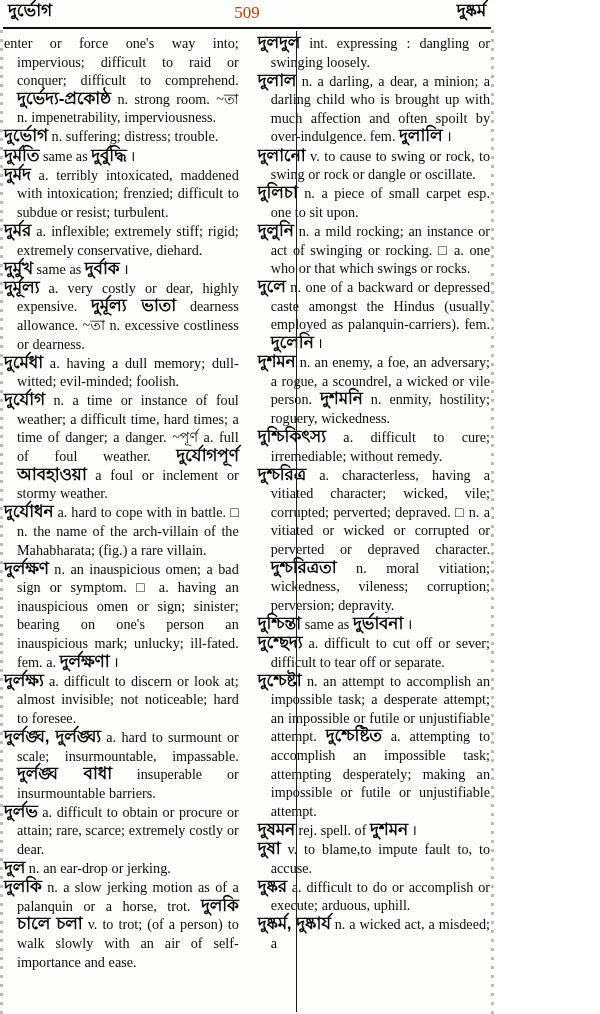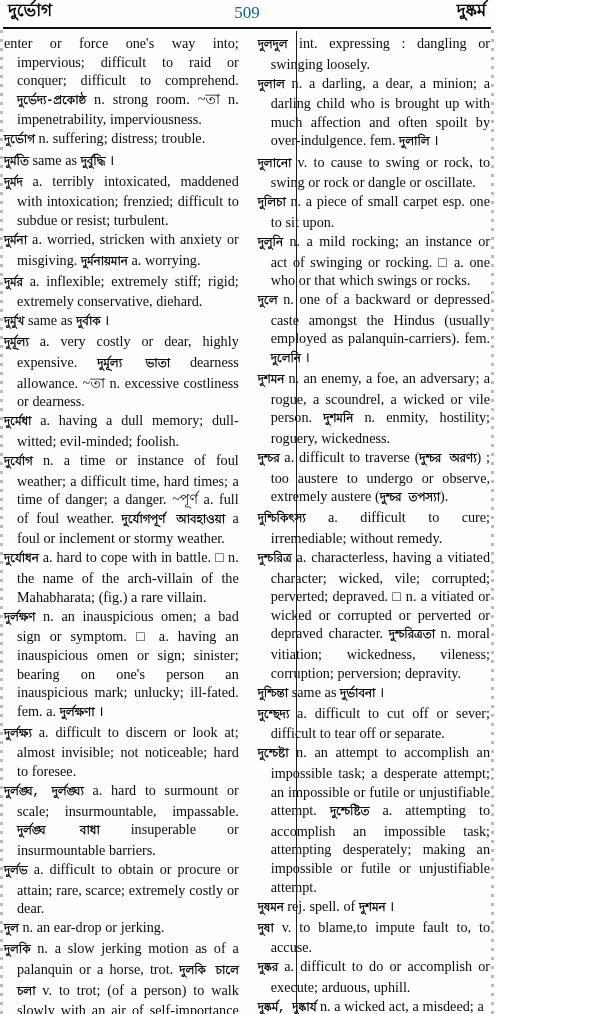--- a/index.html
+++ b/index.html
@@ -40,21 +40,21 @@
     font-weight: 700;
     line-height: 22px;
     letter-spacing: -0.2px;
     color: #000;
     white-space: nowrap;
   }
   .folio {
     font-size: 17px;
     font-weight: 400;
     line-height: 22px;
-    color: #0369a1;
+    color: #c2410c;
     position: absolute;
     left: 0;
     right: 0;
     text-align: center;
     top: 2px;
   }
   .rule {
     height: 2px;
     background: #111;
     margin: 0 3px 0 3px;
@@ -89,23 +89,23 @@
     line-height: 18.6px;
     text-align: justify;
     text-justify: inter-word;
     margin: 0 0 0.5px 0;
     padding-left: 13px;
     text-indent: -13px;
     hyphens: manual;
     word-spacing: 0.1px;
   }
   .bn {
-    font-family: Liberation Mono, monospace;
+    font-family: Liberation Sans, sans-serif;
     font-weight: 700;
-    font-size: 12px;
+    font-size: 17px;
     letter-spacing: -0.2px;
   }
 
   
   .edge-noise {
     position: absolute;
     top: 30px;
     bottom: 0;
     width: 3px;
     background: repeating-linear-gradient(
@@ -133,21 +133,20 @@
   </div>
   <div class="rule"></div>
 
   <div class="body-cols">
     <div class="col-divider"></div>
     <div class="col col-left" id="col-left">
         <p class="entry"><span>enter or force one's way into; impervious; difficult to raid or conquer; difficult to comprehend. </span><span class="bn">দুর্ভেদ্য-প্রকোষ্ঠ</span><span> n. strong room. ~তা n. impenetrability, imperviousness.</span></p>
         <p class="entry"><span class="bn">দুর্ভোগ</span><span> n. suffering; distress; trouble.</span></p>
         <p class="entry"><span class="bn">দুর্মতি</span><span> same as </span><span class="bn">দুর্বুদ্ধি</span><span> ।</span></p>
         <p class="entry"><span class="bn">দুর্মদ</span><span> a. terribly intoxicated, maddened with intoxication; frenzied; difficult to subdue or resist; turbulent.</span></p>
-        <p class="entry"><span class="bn">দুর্মনা</span><span> a. worried, stricken with anxiety or misgiving. </span><span class="bn">দুর্মনায়মান</span><span> a. worrying.</span></p>
         <p class="entry"><span class="bn">দুর্মর</span><span> a. inflexible; extremely stiff; rigid; extremely conservative, diehard.</span></p>
         <p class="entry"><span class="bn">দুর্মুখ</span><span> same as </span><span class="bn">দুর্বাক</span><span> ।</span></p>
         <p class="entry"><span class="bn">দুর্মূল্য</span><span> a. very costly or dear, highly expensive. </span><span class="bn">দুর্মূল্য ভাতা</span><span> dearness allowance. ~তা n. excessive costliness or dearness.</span></p>
         <p class="entry"><span class="bn">দুর্মেধা</span><span> a. having a dull memory; dull-witted; evil-minded; foolish.</span></p>
         <p class="entry"><span class="bn">দুর্যোগ</span><span> n. a time or instance of foul weather; a difficult time, hard times; a time of danger; a danger. ~পূর্ণ a. full of foul weather. </span><span class="bn">দুর্যোগপূর্ণ আবহাওয়া</span><span> a foul or inclement or stormy weather.</span></p>
         <p class="entry"><span class="bn">দুর্যোধন</span><span> a. hard to cope with in battle. □ n. the name of the arch-villain of the Mahabharata; (fig.) a rare villain.</span></p>
         <p class="entry"><span class="bn">দুর্লক্ষণ</span><span> n. an inauspicious omen; a bad sign or symptom. □ a. having an inauspicious omen or sign; sinister; bearing on one's person an inauspicious mark; unlucky; ill-fated. fem. a. </span><span class="bn">দুর্লক্ষণা</span><span> ।</span></p>
         <p class="entry"><span class="bn">দুর্লক্ষ্য</span><span> a. difficult to discern or look at; almost invisible; not noticeable; hard to foresee.</span></p>
         <p class="entry"><span class="bn">দুর্লঙ্ঘ, দুর্লঙ্ঘ্য</span><span> a. hard to surmount or scale; insurmountable, impassable. </span><span class="bn">দুর্লঙ্ঘ বাধা</span><span> insuperable or insurmountable barriers.</span></p>
         <p class="entry"><span class="bn">দুর্লভ</span><span> a. difficult to obtain or procure or attain; rare, scarce; extremely costly or dear.</span></p>
@@ -155,21 +154,20 @@
         <p class="entry"><span class="bn">দুলকি</span><span> n. a slow jerking motion as of a palanquin or a horse, trot. </span><span class="bn">দুলকি চালে চলা</span><span> v. to trot; (of a person) to walk slowly with an air of self-importance and ease.</span></p>
       </div>
     <div class="col col-right" id="col-right">
         <p class="entry"><span class="bn">দুলদুল</span><span> int. expressing : dangling or swinging loosely.</span></p>
         <p class="entry"><span class="bn">দুলাল</span><span> n. a darling, a dear, a minion; a darling child who is brought up with much affection and often spoilt by over-indulgence. fem. </span><span class="bn">দুলালি</span><span> ।</span></p>
         <p class="entry"><span class="bn">দুলানো</span><span> v. to cause to swing or rock, to swing or rock or dangle or oscillate.</span></p>
         <p class="entry"><span class="bn">দুলিচা</span><span> n. a piece of small carpet esp. one to sit upon.</span></p>
         <p class="entry"><span class="bn">দুলুনি</span><span> n. a mild rocking; an instance or act of swinging or rocking. □ a. one who or that which swings or rocks.</span></p>
         <p class="entry"><span class="bn">দুলে</span><span> n. one of a backward or depressed caste amongst the Hindus (usually employed as palanquin-carriers). fem. </span><span class="bn">দুলেনি</span><span> ।</span></p>
         <p class="entry"><span class="bn">দুশমন</span><span> n. an enemy, a foe, an adversary; a rogue, a scoundrel, a wicked or vile person. </span><span class="bn">দুশমনি</span><span> n. enmity, hostility; roguery, wickedness.</span></p>
-        <p class="entry"><span class="bn">দুশ্চর</span><span> a. difficult to traverse (</span><span class="bn">দুশ্চর অরণ্য</span><span>) ; too austere to undergo or observe, extremely austere (</span><span class="bn">দুশ্চর তপস্যা</span><span>).</span></p>
         <p class="entry"><span class="bn">দুশ্চিকিৎস্য</span><span> a. difficult to cure; irremediable; without remedy.</span></p>
         <p class="entry"><span class="bn">দুশ্চরিত্র</span><span> a. characterless, having a vitiated character; wicked, vile; corrupted; perverted; depraved. □ n. a vitiated or wicked or corrupted or perverted or depraved character. </span><span class="bn">দুশ্চরিত্রতা</span><span> n. moral vitiation; wickedness, vileness; corruption; perversion; depravity.</span></p>
         <p class="entry"><span class="bn">দুশ্চিন্তা</span><span> same as </span><span class="bn">দুর্ভাবনা</span><span> ।</span></p>
         <p class="entry"><span class="bn">দুশ্ছেদ্য</span><span> a. difficult to cut off or sever; difficult to tear off or separate.</span></p>
         <p class="entry"><span class="bn">দুশ্চেষ্টা</span><span> n. an attempt to accomplish an impossible task; a desperate attempt; an impossible or futile or unjustifiable attempt. </span><span class="bn">দুশ্চেষ্টিত</span><span> a. attempting to accomplish an impossible task; attempting desperately; making an impossible or futile or unjustifiable attempt.</span></p>
         <p class="entry"><span class="bn">দুষমন</span><span> rej. spell. of </span><span class="bn">দুশমন</span><span> ।</span></p>
         <p class="entry"><span class="bn">দুষা</span><span> v. to blame,to impute fault to, to accuse.</span></p>
         <p class="entry"><span class="bn">দুষ্কর</span><span> a. difficult to do or accomplish or execute; arduous, uphill.</span></p>
         <p class="entry"><span class="bn">দুষ্কর্ম, দুষ্কার্য</span><span> n. a wicked act, a misdeed; a</span></p>
       </div>

